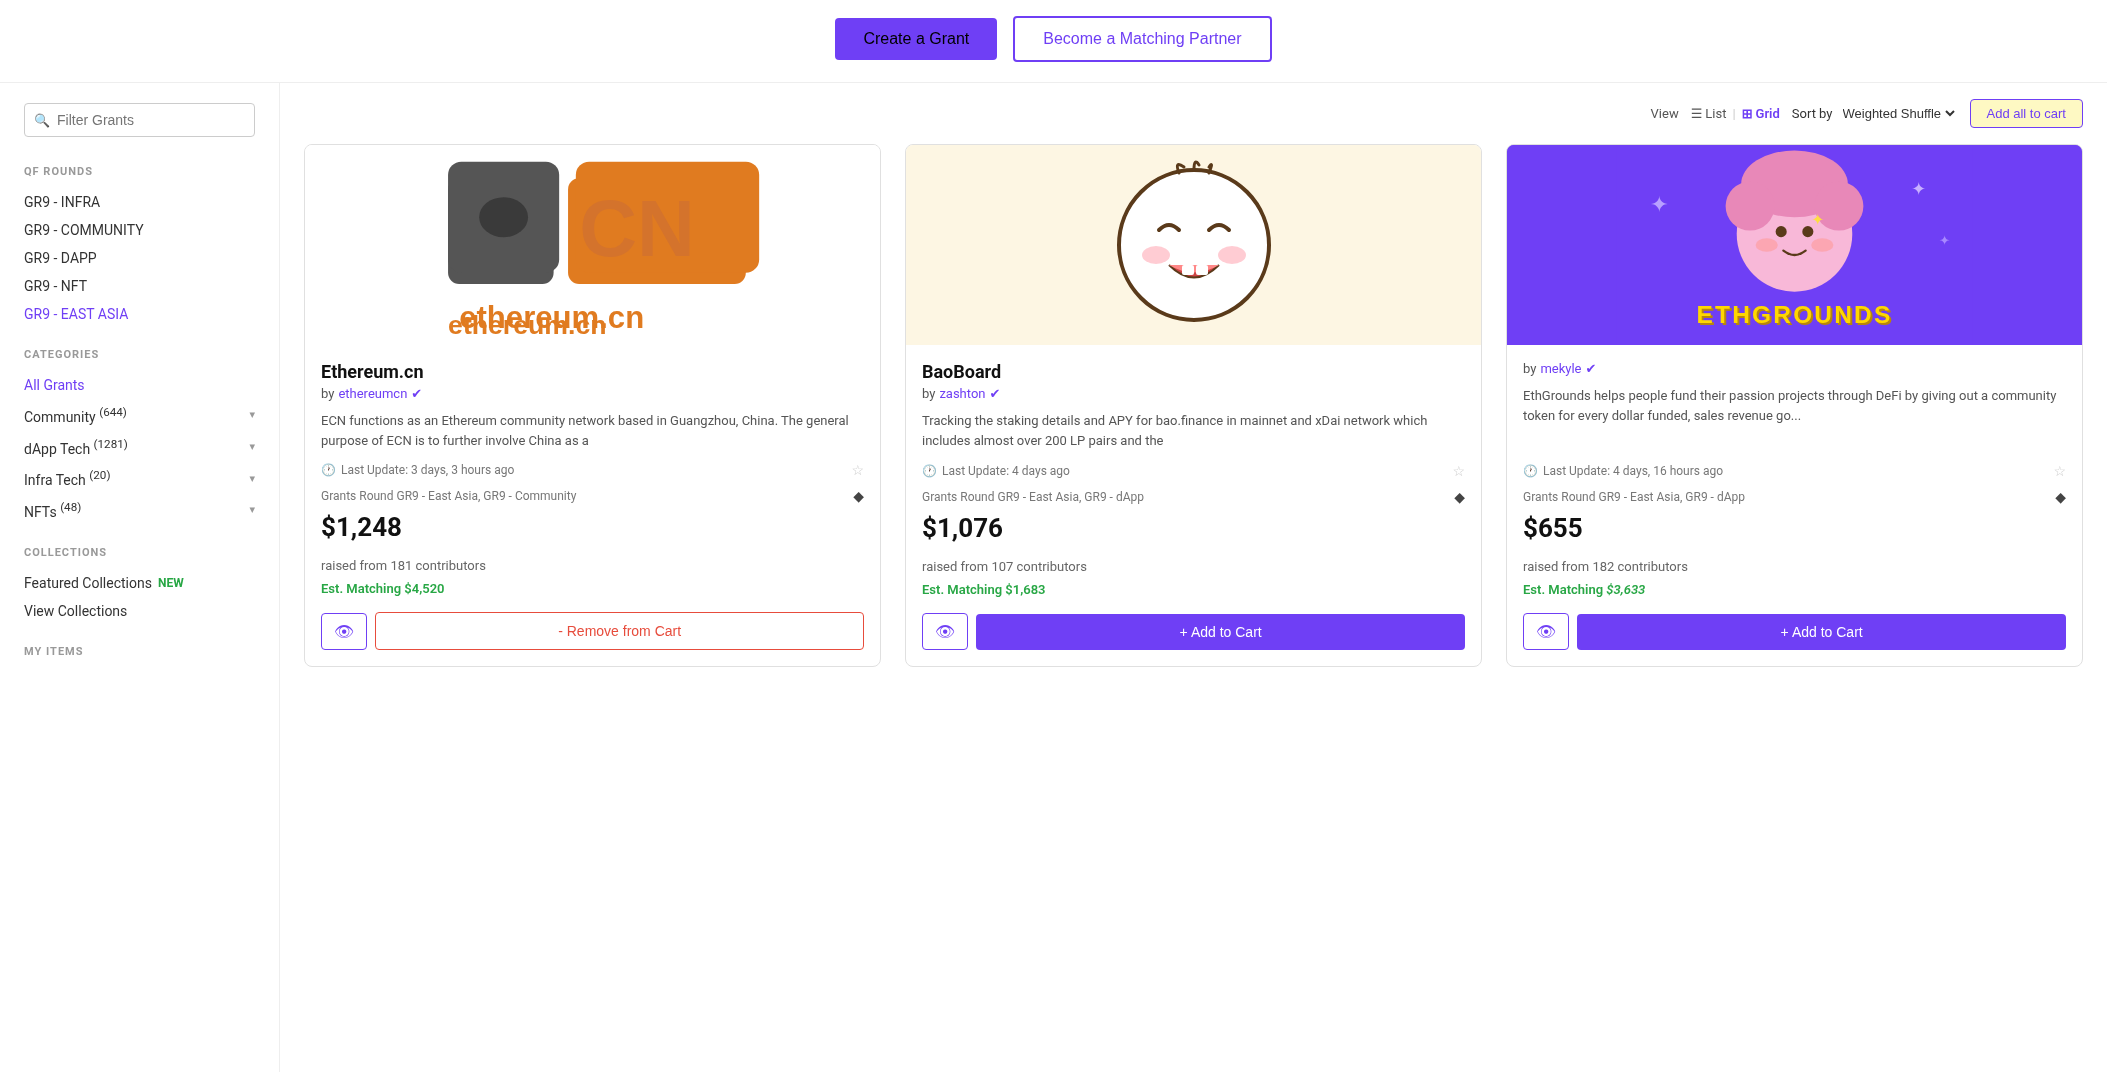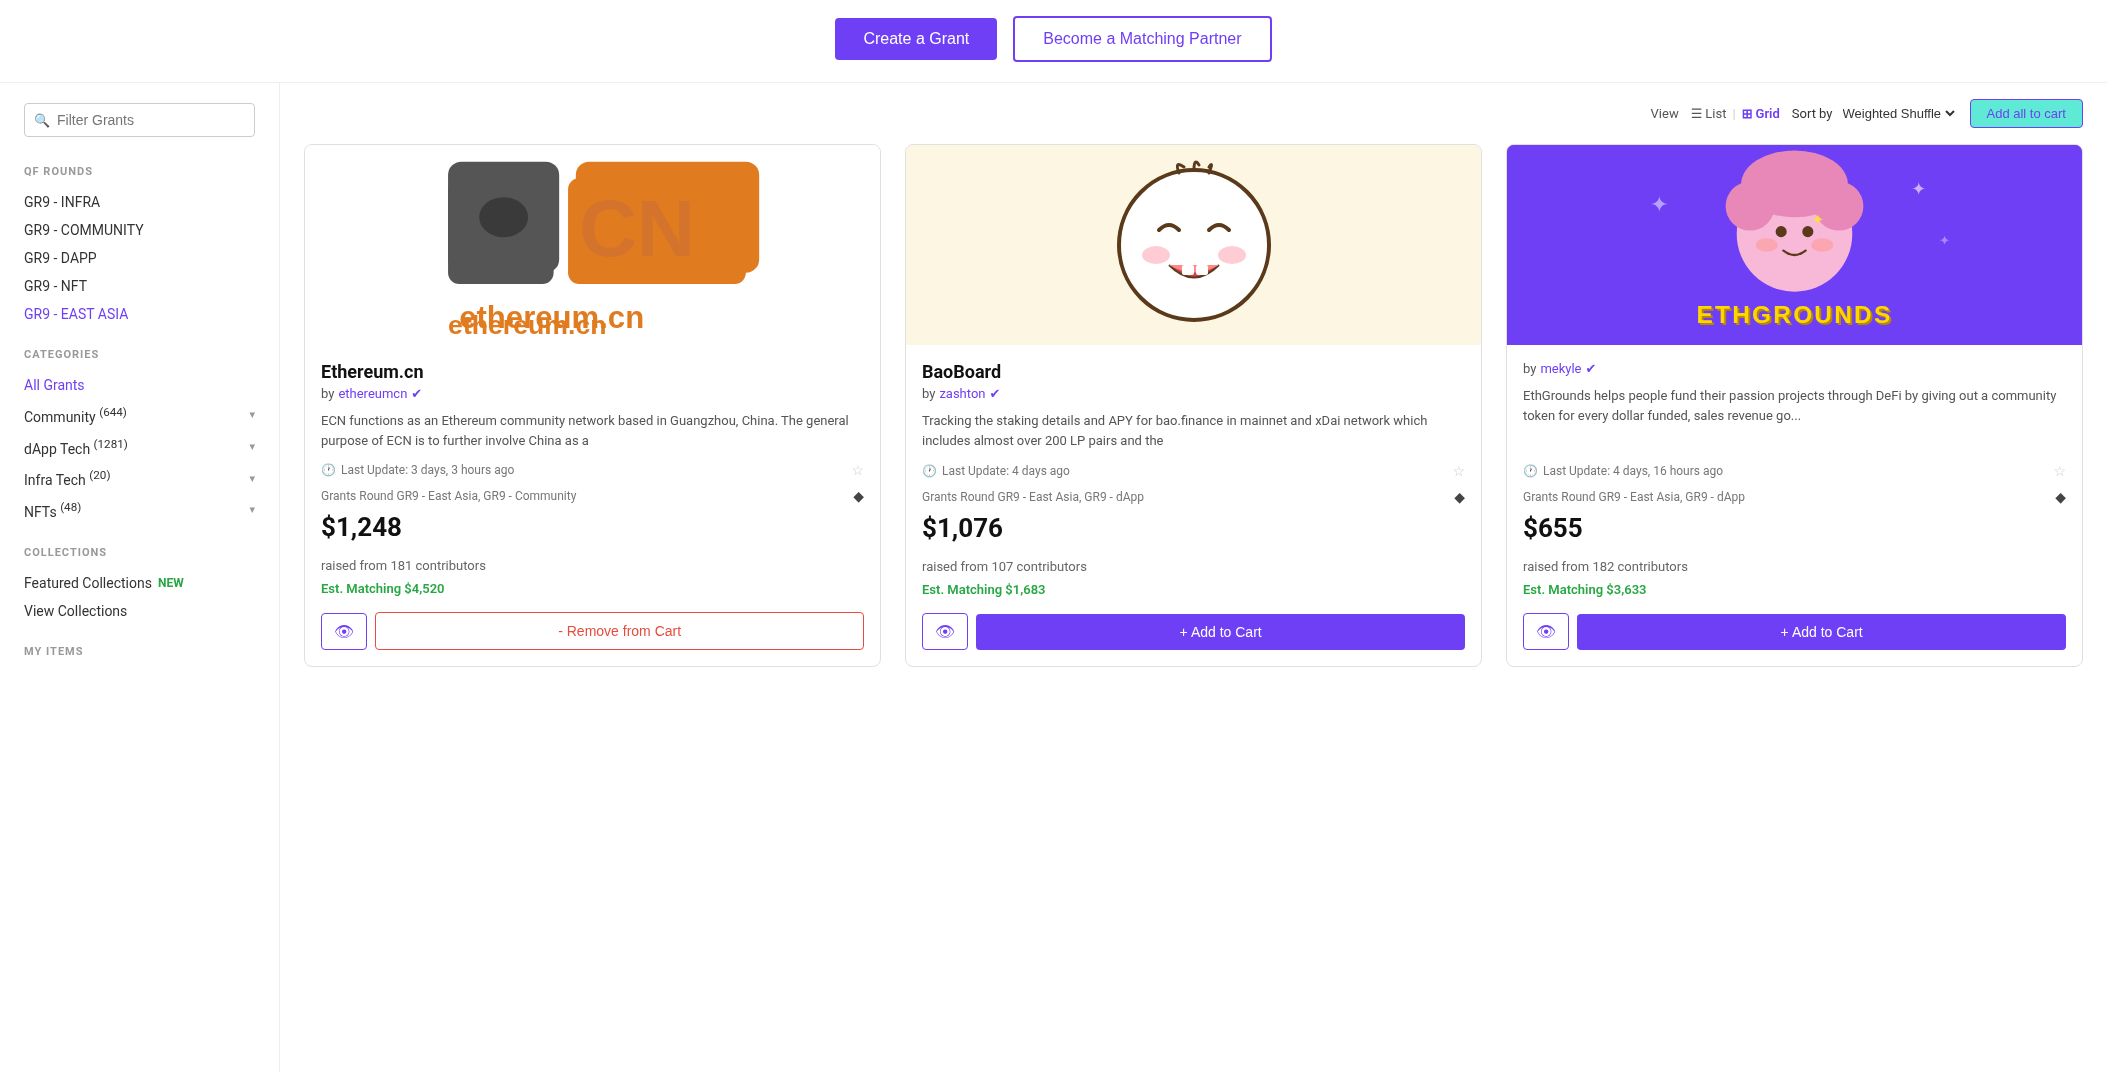--- a/index.html
+++ b/index.html
@@ -9,21 +9,21 @@
       display: flex;
       justify-content: center;
       align-items: center;
       gap: 16px;
       padding: 16px 0 20px;
       border-bottom: 1px solid #eee;
     }
 
     .btn-create-grant {
       background: #6f3ff5;
-      color: #ffffff;
+      color: #000000;
       border: none;
       border-radius: 4px;
       padding: 12px 28px;
       font-size: 16px;
       cursor: pointer;
       font-weight: 500;
     }
 
     .btn-matching-partner {
       background: #fff;
@@ -186,21 +186,21 @@
     .sort-select {
       border: none;
       font-size: 13px;
       color: #333;
       cursor: pointer;
       background: transparent;
       outline: none;
     }
 
     .add-all-btn {
-      background: #5eead4;
+      background: #fef9c3;
       border: 1.5px solid #6f3ff5;
       color: #6f3ff5;
       border-radius: 4px;
       padding: 6px 16px;
       font-size: 13px;
       cursor: pointer;
       font-weight: 500;
     }
 
     
@@ -656,21 +656,21 @@
             <span class="star-icon">☆</span>
           </div>
           <div class="card-round">
             <span>Grants Round GR9 - East Asia, GR9 - dApp</span>
             <span class="eth-icon">◆</span>
           </div>
           <div class="card-amount">$655</div>
           <div class="card-contributors">raised from 182 contributors</div>
           <div class="card-matching">
             <span>Est. Matching</span>
-            <span style="color:#28a745; font-weight:600;">$3,633</span>
+            <span style="color:#28a745; font-weight:600;font-style:italic;">$3,633</span>
           </div>
           <div class="card-actions">
             <button class="btn-eye">👁</button>
             <button class="btn-add-cart">+ Add to Cart</button>
           </div>
         </div>
       </div>
 
     </div>
   </div>

